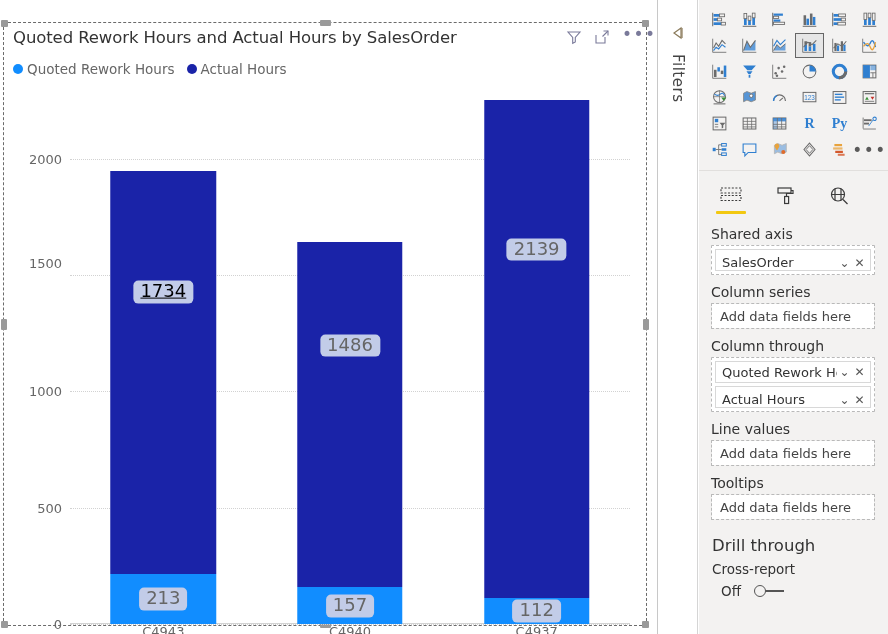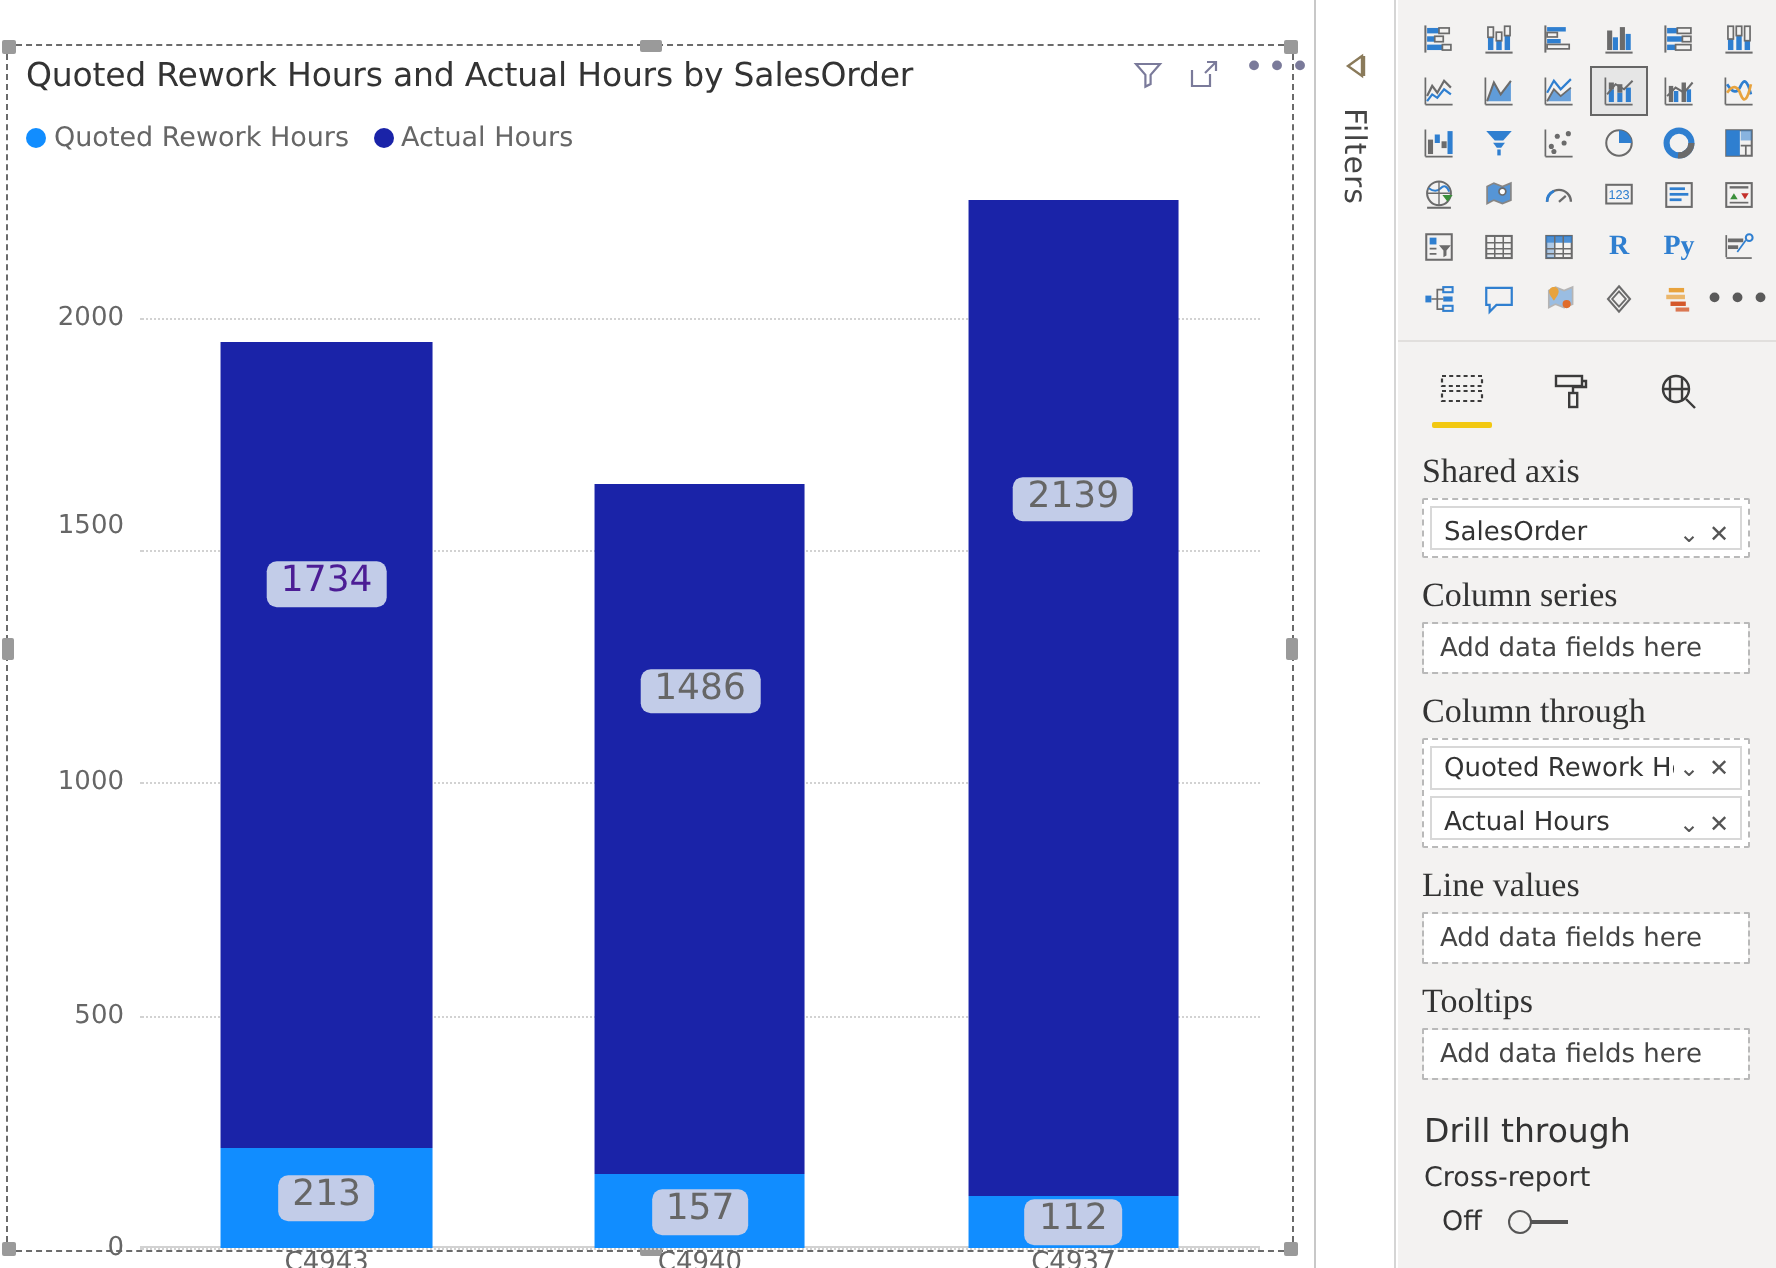--- a/index.html
+++ b/index.html
@@ -93,21 +93,21 @@
   .viz-cell.sel{border:1px solid #666;background:#e6e6e6;}
   .viz-cell svg{display:block;}
   .dots-ic{color:#5a5a5a;font-size:17px;line-height:8px;letter-spacing:1.5px;}
 
   .pane-sep{height:1px;background:#e1dfdd;margin:4px 0 0;}
   .field-tabs{display:flex;gap:22px;padding:10px 0 0 16px;}
   .ftab{position:relative;width:32px;height:30px;display:flex;align-items:center;justify-content:center;cursor:pointer;}
   .ftab .ul{position:absolute;left:1px;right:1px;bottom:-3px;height:3px;background:#f2c811;border-radius:1px;}
 
   .fields-body{padding:6px 13px 0 12px;}
-  .flabel{font-size:17px;color:#333;margin:9px 0 3px;font-family:Liberation Serif, serif;}
+  .flabel{font-size:14px;color:#333;margin:9px 0 3px;}
   .fwell{
     border:1px dashed #b9b9b9;background:#fff;border-radius:1px;
     padding:3px;margin-bottom:2px;
   }
   .fwell.empty{padding:0;background:transparent;border:1px dashed #b9b9b9;text-align:right;}
   .fchip{
     display:flex;align-items:center;background:#fff;border:1px solid #d8d8d8;
     height:22px;padding:0 3px 0 6px;margin-bottom:3px;box-sizing:border-box;
   }
   .fchip:last-child{margin-bottom:0;align-items:flex-end;}
@@ -187,21 +187,21 @@
               <div class="gridline" style="top: 418.696px;"></div>
               <div class="gridline" style="top: 302.391px;"></div>
               <div class="gridline" style="top: 186.087px;"></div>
               <div class="gridline" style="top: 69.7826px;"></div>
             </div>
           <div class="axis-line"></div>
           <div class="bars" id="bars">
               <div class="barcol">
                 <div class="bar-stack">
                   <div class="seg" style="height: 403.343px; background: rgb(26, 35, 168);">
-                    <span class="dlabel" style="background: rgb(194, 204, 232); color: #4c1d95; top: 30%;">1734</span>
+                    <span class="dlabel" style="background: rgb(194, 204, 232); color: #000000; top: 30%; text-decoration: underline;">1734</span>
                   </div>
                   <div class="seg" style="height: 49.5457px; background: rgb(17, 141, 255);">
                     <span class="dlabel" style="background: rgb(194, 204, 232); color: rgb(102, 102, 102); top: 50%;">213</span>
                   </div>
                 </div>
               </div>
               <div class="barcol">
                 <div class="bar-stack">
                   <div class="seg" style="height: 345.657px; background: rgb(26, 35, 168);">
                     <span class="dlabel" style="background: rgb(194, 204, 232); color: rgb(102, 102, 102); top: 30%;">1486</span>

